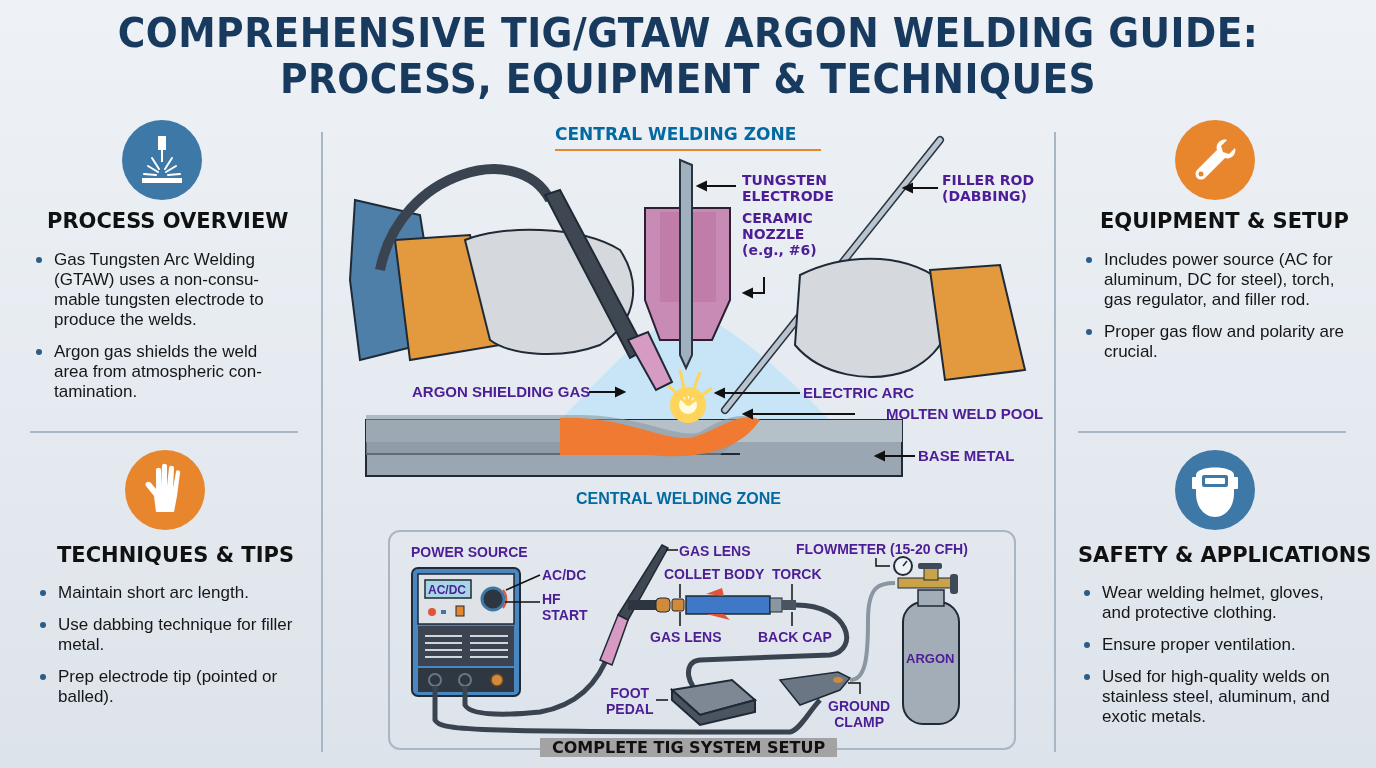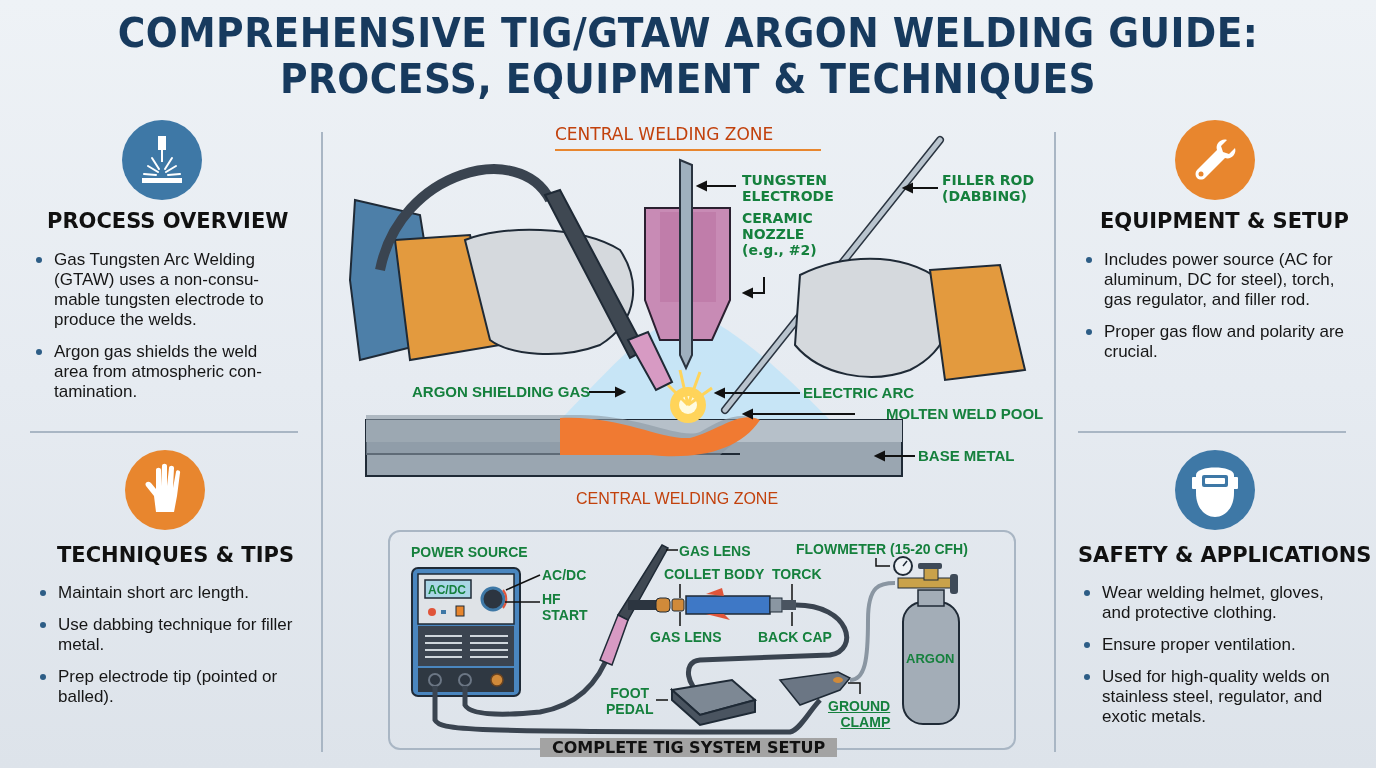--- a/index.html
+++ b/index.html
@@ -33,25 +33,25 @@
   .bullets li {
     position: relative; padding-left: 24px; font-size: 17px; line-height: 20px;
     margin-bottom: 12px; color: #161616;
   }
   .bullets li::before {
     content: ""; position: absolute; left: 6px; top: 7px; width: 6px; height: 6px;
     border-radius: 50%; background: #2d5d86;
   }
   .lbl {
     position: absolute; font-weight: 700; font-size: 14px; line-height: 16px;
-    color: #15803d; white-space: nowrap; font-family: "DejaVu Sans", sans-serif;
+    color: #4c1d95; white-space: nowrap; font-family: "DejaVu Sans", sans-serif;
   }
   .lbl.narrow { font-family: "Liberation Sans", sans-serif; font-size: 15px; }
   .zone-title {
-    position: absolute; font-weight: 400; font-size: 17px; color: #c2410c;
+    position: absolute; font-weight: 700; font-size: 17px; color: #0369a1;
     font-family: "DejaVu Sans", sans-serif; white-space: nowrap;
   }
   .setup-box {
     position: absolute; left: 388px; top: 530px; width: 628px; height: 220px;
     border: 2px solid #a9b6c4; border-radius: 12px;
   }
   .setup-title {
     position: absolute; left: 540px; top: 738px; padding: 0 12px;
     background: #a3a3a3; font-weight: 700; font-size: 16px; white-space: nowrap;
     font-family: "DejaVu Sans", sans-serif;
@@ -129,21 +129,21 @@
       <rect x="12" y="14" width="26" height="12" rx="2" fill="#3e78a6"></rect>
       <rect x="15" y="17" width="20" height="6" rx="1" fill="#fff"></rect>
       <rect x="2" y="16" width="5" height="12" rx="1" fill="#fff"></rect>
       <rect x="43" y="16" width="5" height="12" rx="1" fill="#fff"></rect>
     </svg>
   </div>
   <div class="panel-title" style="left:1078px; top:543px;">SAFETY &amp; APPLICATIONS</div>
   <ul class="bullets" style="left:1078px; top:583px; width:276px;">
     <li>Wear welding helmet, gloves, and protective clothing.</li>
     <li>Ensure proper ventilation.</li>
-    <li>Used for high-quality welds on stainless steel, regulator, and exotic metals.</li>
+    <li>Used for high-quality welds on stainless steel, aluminum, and exotic metals.</li>
   </ul>
 </div>
 
 <div>
   <div class="zone-title" style="left:555px; top:124px;">CENTRAL WELDING ZONE</div>
   <div style="position:absolute; left:555px; top:149px; width:266px; height:2px; background:#e8862e;"></div>
 
   <svg style="left:0; top:0;" width="1376" height="768">
 
     <path d="M560 420 C600 380 640 330 690 310 C740 330 790 380 830 420 Z" fill="#bfe3f7" opacity="0.8"></path>
@@ -198,21 +198,21 @@
     </g>
   </svg>
 
   <div class="lbl" style="left:742px; top:172px;">
     <div>TUNGSTEN</div>
     <div>ELECTRODE</div>
   </div>
   <div class="lbl" style="left:742px; top:210px;">
     <div>CERAMIC</div>
     <div>NOZZLE</div>
-    <div>(e.g., #2)</div>
+    <div>(e.g., #6)</div>
   </div>
   <div class="lbl" style="left:942px; top:172px;">
     <div>FILLER ROD</div>
     <div>(DABBING)</div>
   </div>
   <div class="lbl narrow" style="left:412px; top:384px;text-align:right;">ARGON SHIELDING GAS</div>
   <div class="lbl narrow" style="left:803px; top:385px;">ELECTRIC ARC</div>
   <div class="lbl narrow" style="left:858px; top:406px;margin-left:28px;">MOLTEN WELD POOL</div>
   <div class="lbl narrow" style="left:918px; top:448px;">BASE METAL</div>
   <div class="zone-title" style="left:576px; top:490px; font-size:16px; font-family:'Liberation Sans', sans-serif;">CENTRAL WELDING ZONE</div>
@@ -304,18 +304,18 @@
   <div class="lbl narrow" style="left:664px; top:566px; font-size:14px;">COLLET BODY</div>
   <div class="lbl narrow" style="left:772px; top:566px; font-size:14px;">TORCK</div>
   <div class="lbl narrow" style="left:650px; top:629px; font-size:14px;">GAS LENS</div>
   <div class="lbl narrow" style="left:758px; top:629px; font-size:14px;">BACK CAP</div>
   <div class="lbl narrow" style="left:796px; top:541px; font-size:14px;">FLOWMETER (15-20 CFH)</div>
   <div class="lbl narrow" style="left:906px; top:651px; font-size:13px;text-align:center;">ARGON</div>
   <div class="lbl narrow" style="left:606px; top:685px; font-size:14px; text-align:center;">
     <div>FOOT</div>
     <div>PEDAL</div>
   </div>
-  <div class="lbl narrow" style="left:828px; top:698px; font-size:14px; text-align:right;text-decoration:underline;">
+  <div class="lbl narrow" style="left:828px; top:698px; font-size:14px; text-align:center;">
     <div>GROUND</div>
     <div>CLAMP</div>
   </div>
 </div>
 <div class="setup-title">COMPLETE TIG SYSTEM SETUP</div>
 
 </body></html>

